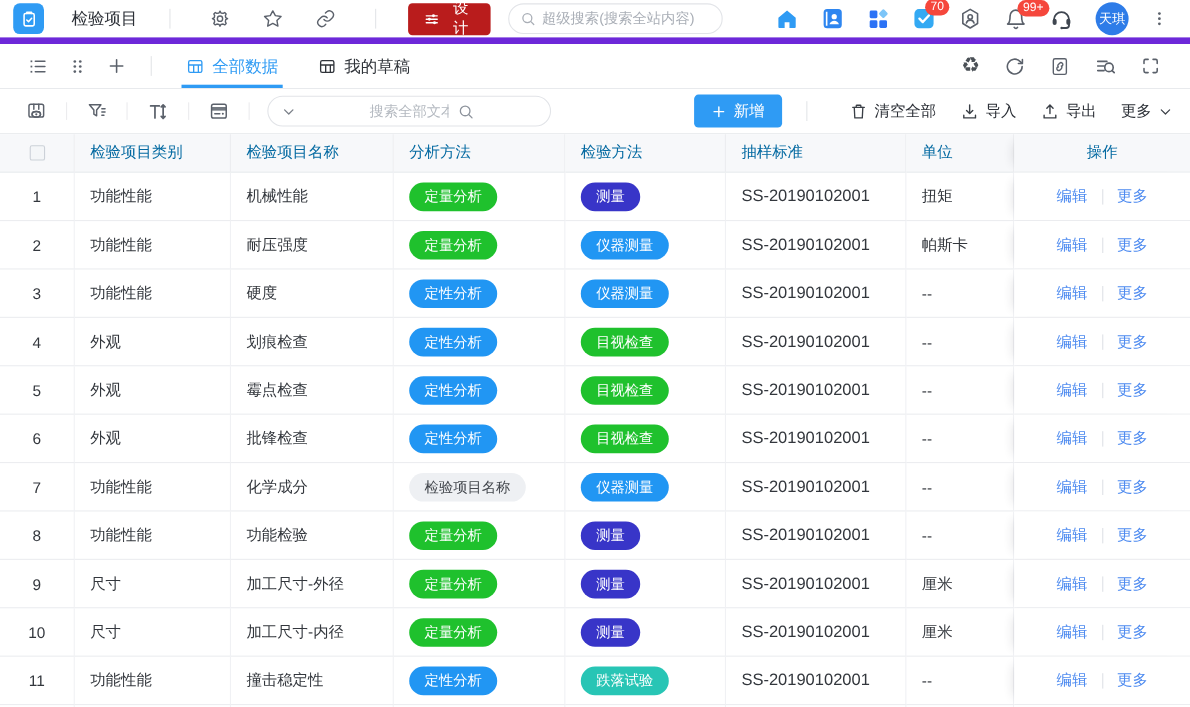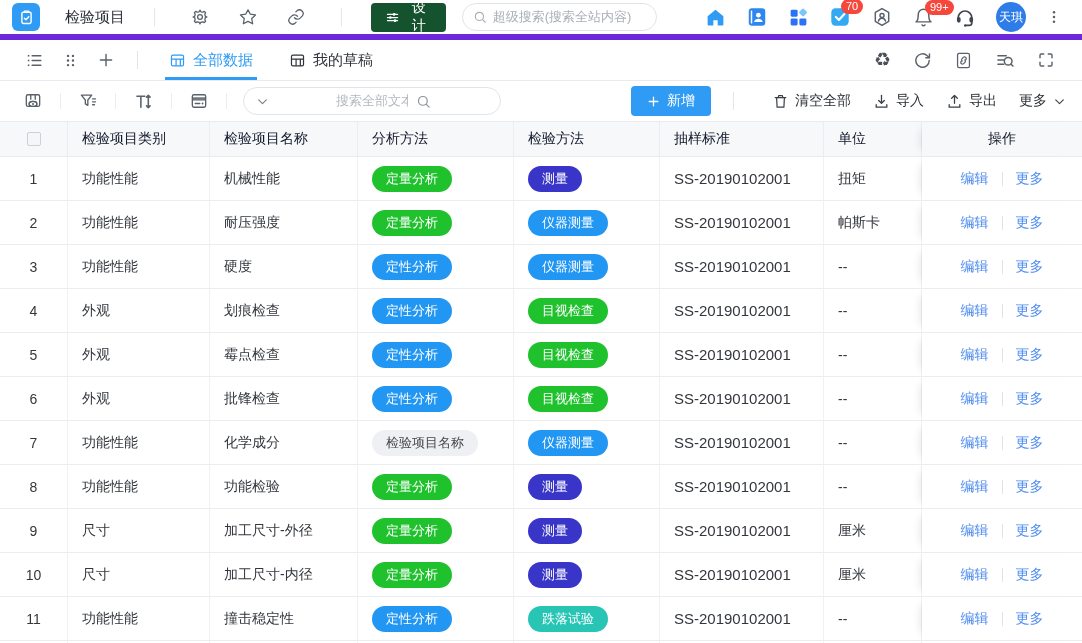--- a/index.html
+++ b/index.html
@@ -9,21 +9,21 @@
   .ic { color:#5b616b;text-decoration:underline; }
 
   
   .topbar { height:40px; display:flex; align-items:center; padding:0 10px 0 12px;
     border-bottom:6px solid #6d28d9; background:#fff;gap:16px; }
   .app-icon { width:28px; height:28px; border-radius:6px; background:#2f9bf4;
     display:flex; align-items:center; justify-content:center; flex:0 0 auto; }
   .app-title { font-size:15px; margin-left:9px; color:#2b2f36; white-space:nowrap; }
   .vdiv { width:1px; height:18px; background:#e3e5e8; margin:0 13px; flex:0 0 auto; }
   .tb-ic { margin:0 7px; cursor:pointer; }
-  .design-btn { height:29px; padding:0 14px; background:#14532d; color:#fff; border:none;
+  .design-btn { height:29px; padding:0 14px; background:#b91c1c; color:#fff; border:none;
     border-radius:4px; font-size:14px; display:flex; align-items:center; gap:6px; cursor:pointer;
     font-family:inherit; }
   .search-pill { margin-left:auto; width:204px; height:28px; border:1px solid #e2e4e8;
     border-radius:14px; display:flex; align-items:center; padding:0 10px; gap:6px; color:#a9aeb6; }
   .search-pill span { font-size:13px; white-space:nowrap; overflow:hidden; }
   .top-right { display:flex; align-items:center; margin-left:22px; gap:0; }
   .tr-item { position:relative; margin:0 10px; cursor:pointer; display:flex; align-items:center; }
   .badge { position:absolute; top:-7px; left:12px; background:#f5473c; color:#fff; font-size:11px;
     line-height:15px; padding:0 5px; border-radius:8px; white-space:nowrap; }
   .avatar { width:30px; height:30px; border-radius:50%; background:#2e7ce8; color:#fff;
@@ -55,21 +55,21 @@
     margin-left:22px; cursor:pointer; white-space:nowrap; }
   .tool-act:first-child { margin-left:0; }
   .btn-sep { width:1px; height:18px; background:#e3e5e8; margin:0 16px 0 22px; }
 
   
   .table { border-top:1px solid #e9ebee; }
   .trow { display:flex; background:#fff; }
   .cell { display:flex; align-items:center; padding-left:14px; font-size:14px; color:#33373d;
     border-right:1px solid #f0f1f4; border-bottom:1px solid #ecedf0; height:44px; overflow:hidden;
     white-space:nowrap; }
-  .thead .cell { height:35px; background:#f7f8fa; color:#0f172a; border-right-color:#ecedf0;
+  .thead .cell { height:35px; background:#f7f8fa; color:#0369a1; border-right-color:#ecedf0;
     border-bottom-color:#e9ebee; }
   .c-num  { width:68px;  justify-content:center; padding-left:0; }
   .c-cat  { width:142px; }
   .c-name { width:148px; }
   .c-ana  { width:156px; }
   .c-met  { width:146px; }
   .c-std  { width:164px; font-size:15px; }
   .thead .c-std { font-size:14px; }
   .c-unit { width:98px; }
   .c-act  { width:160px; justify-content:center; padding-left:0; border-right:none;

